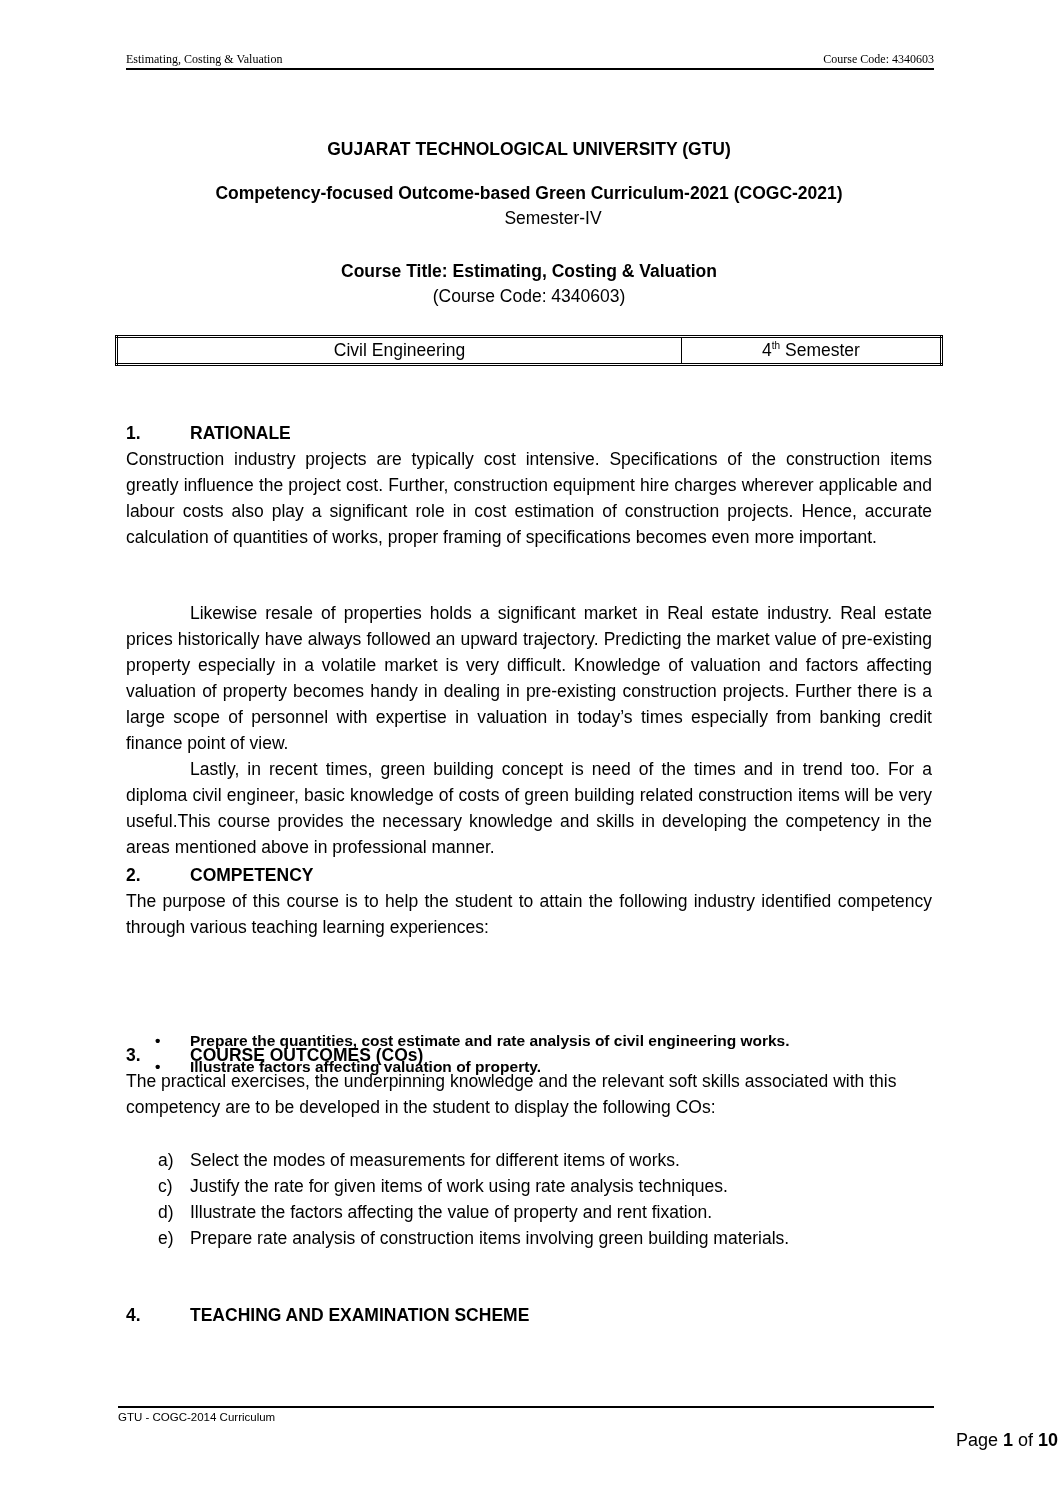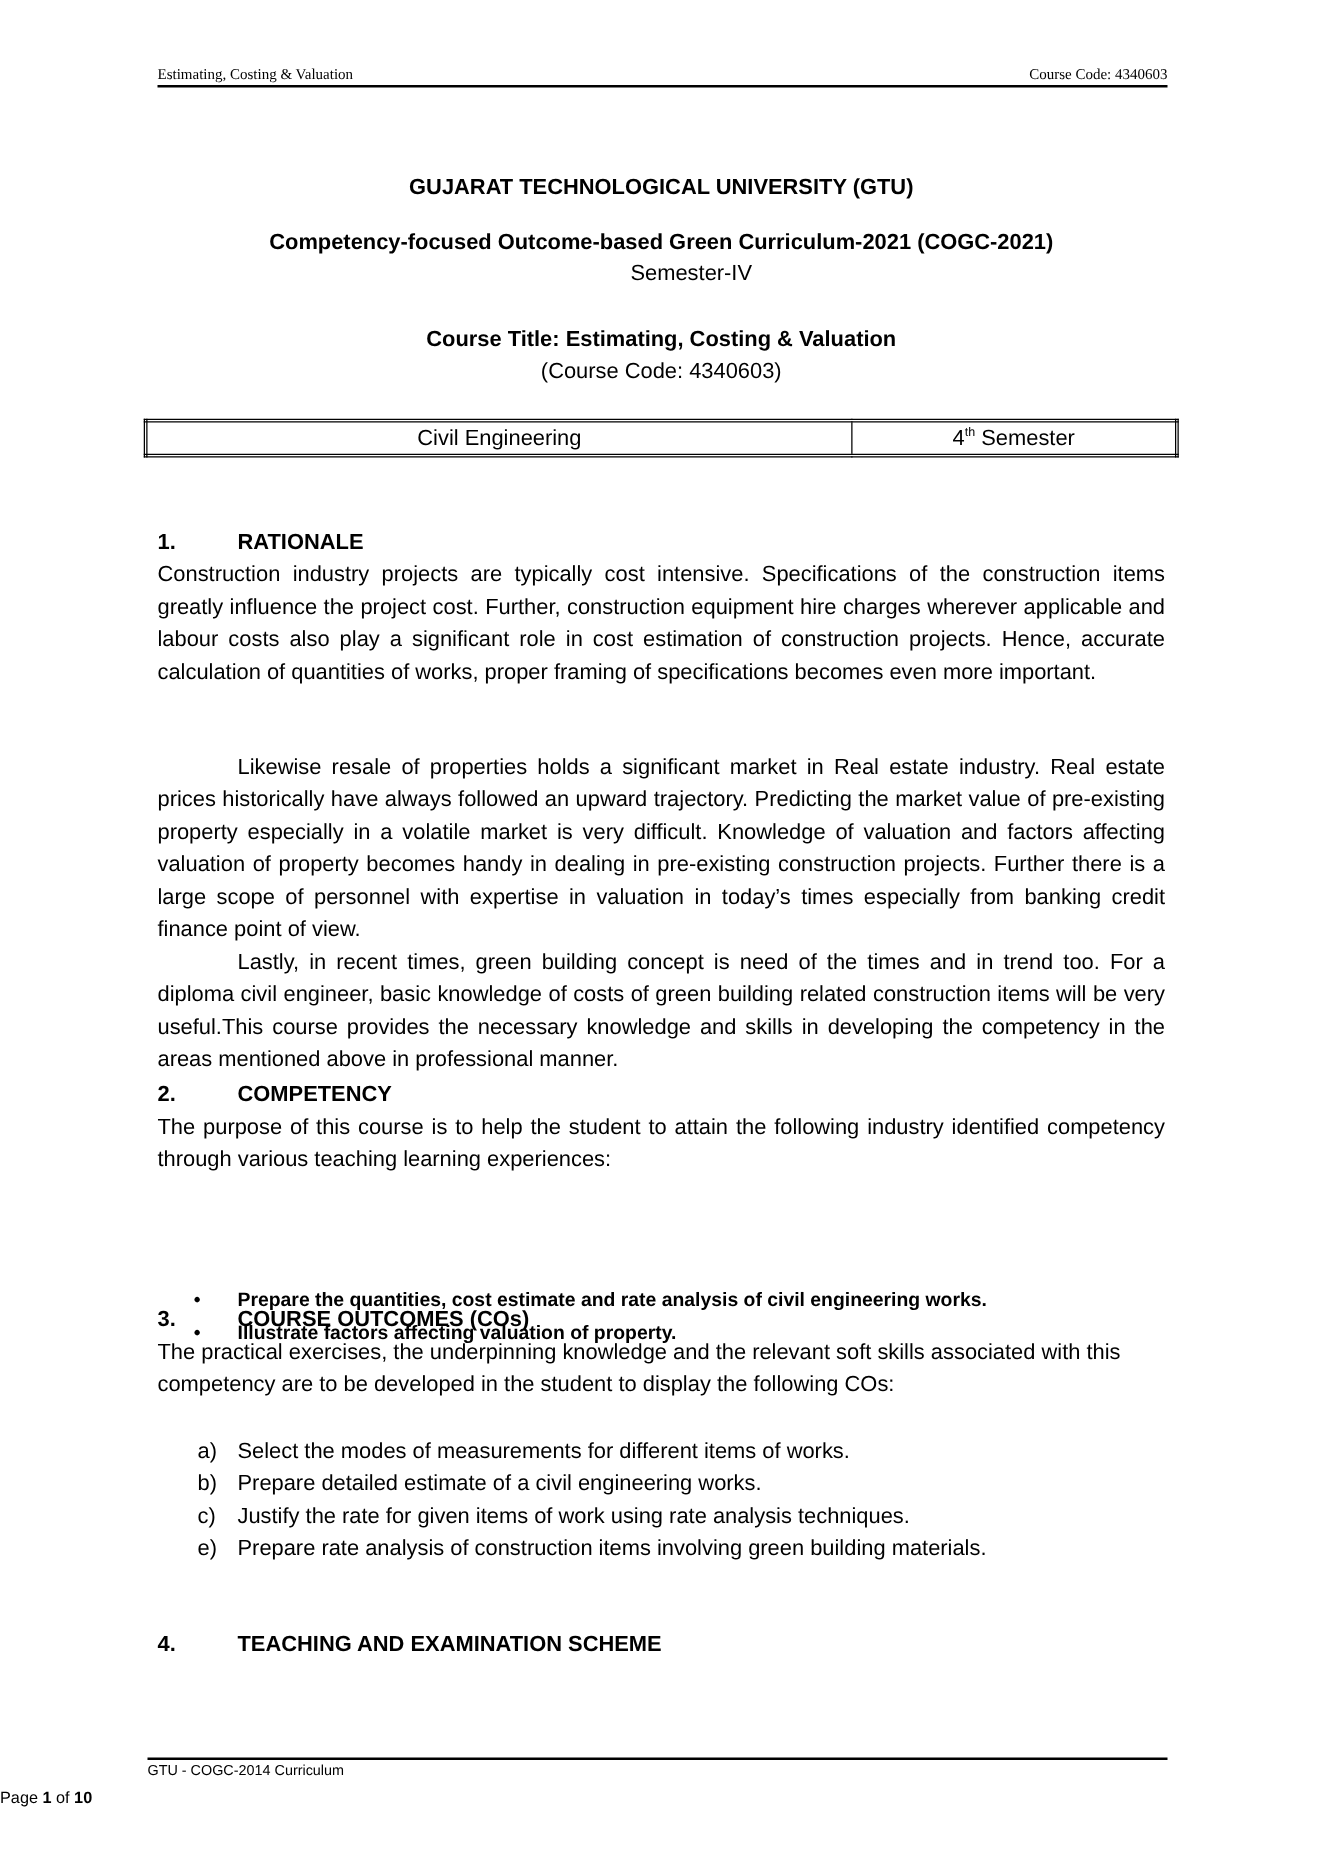--- a/index.html
+++ b/index.html
@@ -16,21 +16,21 @@
   .sec { position: absolute; left: 126px; font-weight: bold; font-size: 17.5px; }
   .sec .num { display: inline-block; width: 64px; }
   .para { position: absolute; left: 126px; width: 806px; font-size: 17.5px; line-height: 26px; text-align: justify; }
   .indent { text-indent: 64px; }
   .bullets { position: absolute; left: 155px; font-size: 15.5px; font-weight: bold; line-height: 26px; }
   .bullets .item span.dot { display: inline-block; width: 35px; }
   .cos { position: absolute; left: 158px; font-size: 17.5px; line-height: 26px; }
   .cos .item span.lab { display: inline-block; width: 32px; }
   .footer-line { position: absolute; left: 118px; width: 816px; top: 1406px; border-top: 2px solid #000; }
   .footer-left { position: absolute; left: 118px; top: 1411px; font-size: 11.5px; }
-  .footer-page { position: absolute; left: 0; width: 1058px; top: 1430px; text-align: left; font-size: 13px; }
+  .footer-page { position: absolute; left: 0; width: 1058px; top: 1430px; text-align: right; font-size: 18px; }
 </style>
 </head>
 <body>
 
 <div class="header">
   <span class="left">Estimating, Costing &amp; Valuation</span>
   <span class="right">Course Code: 4340603</span>
 </div>
 
 <div class="center bold" style="top:139px;">GUJARAT TECHNOLOGICAL UNIVERSITY (GTU)</div>
@@ -63,22 +63,22 @@
   <div class="item"><span class="dot">•</span><span>Prepare the quantities, cost estimate and rate analysis of civil engineering works.</span></div>
   <div class="item"><span class="dot">•</span><span>Illustrate factors affecting valuation of property.</span></div>
 </div>
 
 <div class="sec" style="top:1045px;">
   <span class="num">3.</span><span>COURSE OUTCOMES (COs)</span>
 </div>
 <div class="para" style="top:1068px;text-align:left;">The practical exercises, the underpinning knowledge and the relevant soft skills associated with this competency are to be developed in the student to display the following COs:</div>
 <div class="cos" style="top:1147px;">
   <div class="item"><span class="lab">a)</span><span>Select the modes of measurements for different items of works.</span></div>
-  <div class="item"><span class="lab">b)</span><span>Prepare detailed estimate of a civil engineering works.</span></div>
   <div class="item"><span class="lab">c)</span><span>Justify the rate for given items of work using rate analysis techniques.</span></div>
+  <div class="item"><span class="lab">d)</span><span>Illustrate the factors affecting the value of property and rent fixation.</span></div>
   <div class="item"><span class="lab">e)</span><span>Prepare rate analysis of construction items involving green building materials.</span></div>
 </div>
 
 <div class="sec" style="top:1305px;">
   <span class="num">4.</span><span>TEACHING AND EXAMINATION SCHEME</span>
 </div>
 
 <div class="footer-line"></div>
 <div class="footer-left">GTU - COGC-2014 Curriculum</div>
 <div class="footer-page"><span>Page </span><b>1</b><span> of </span><b>10</b></div>

